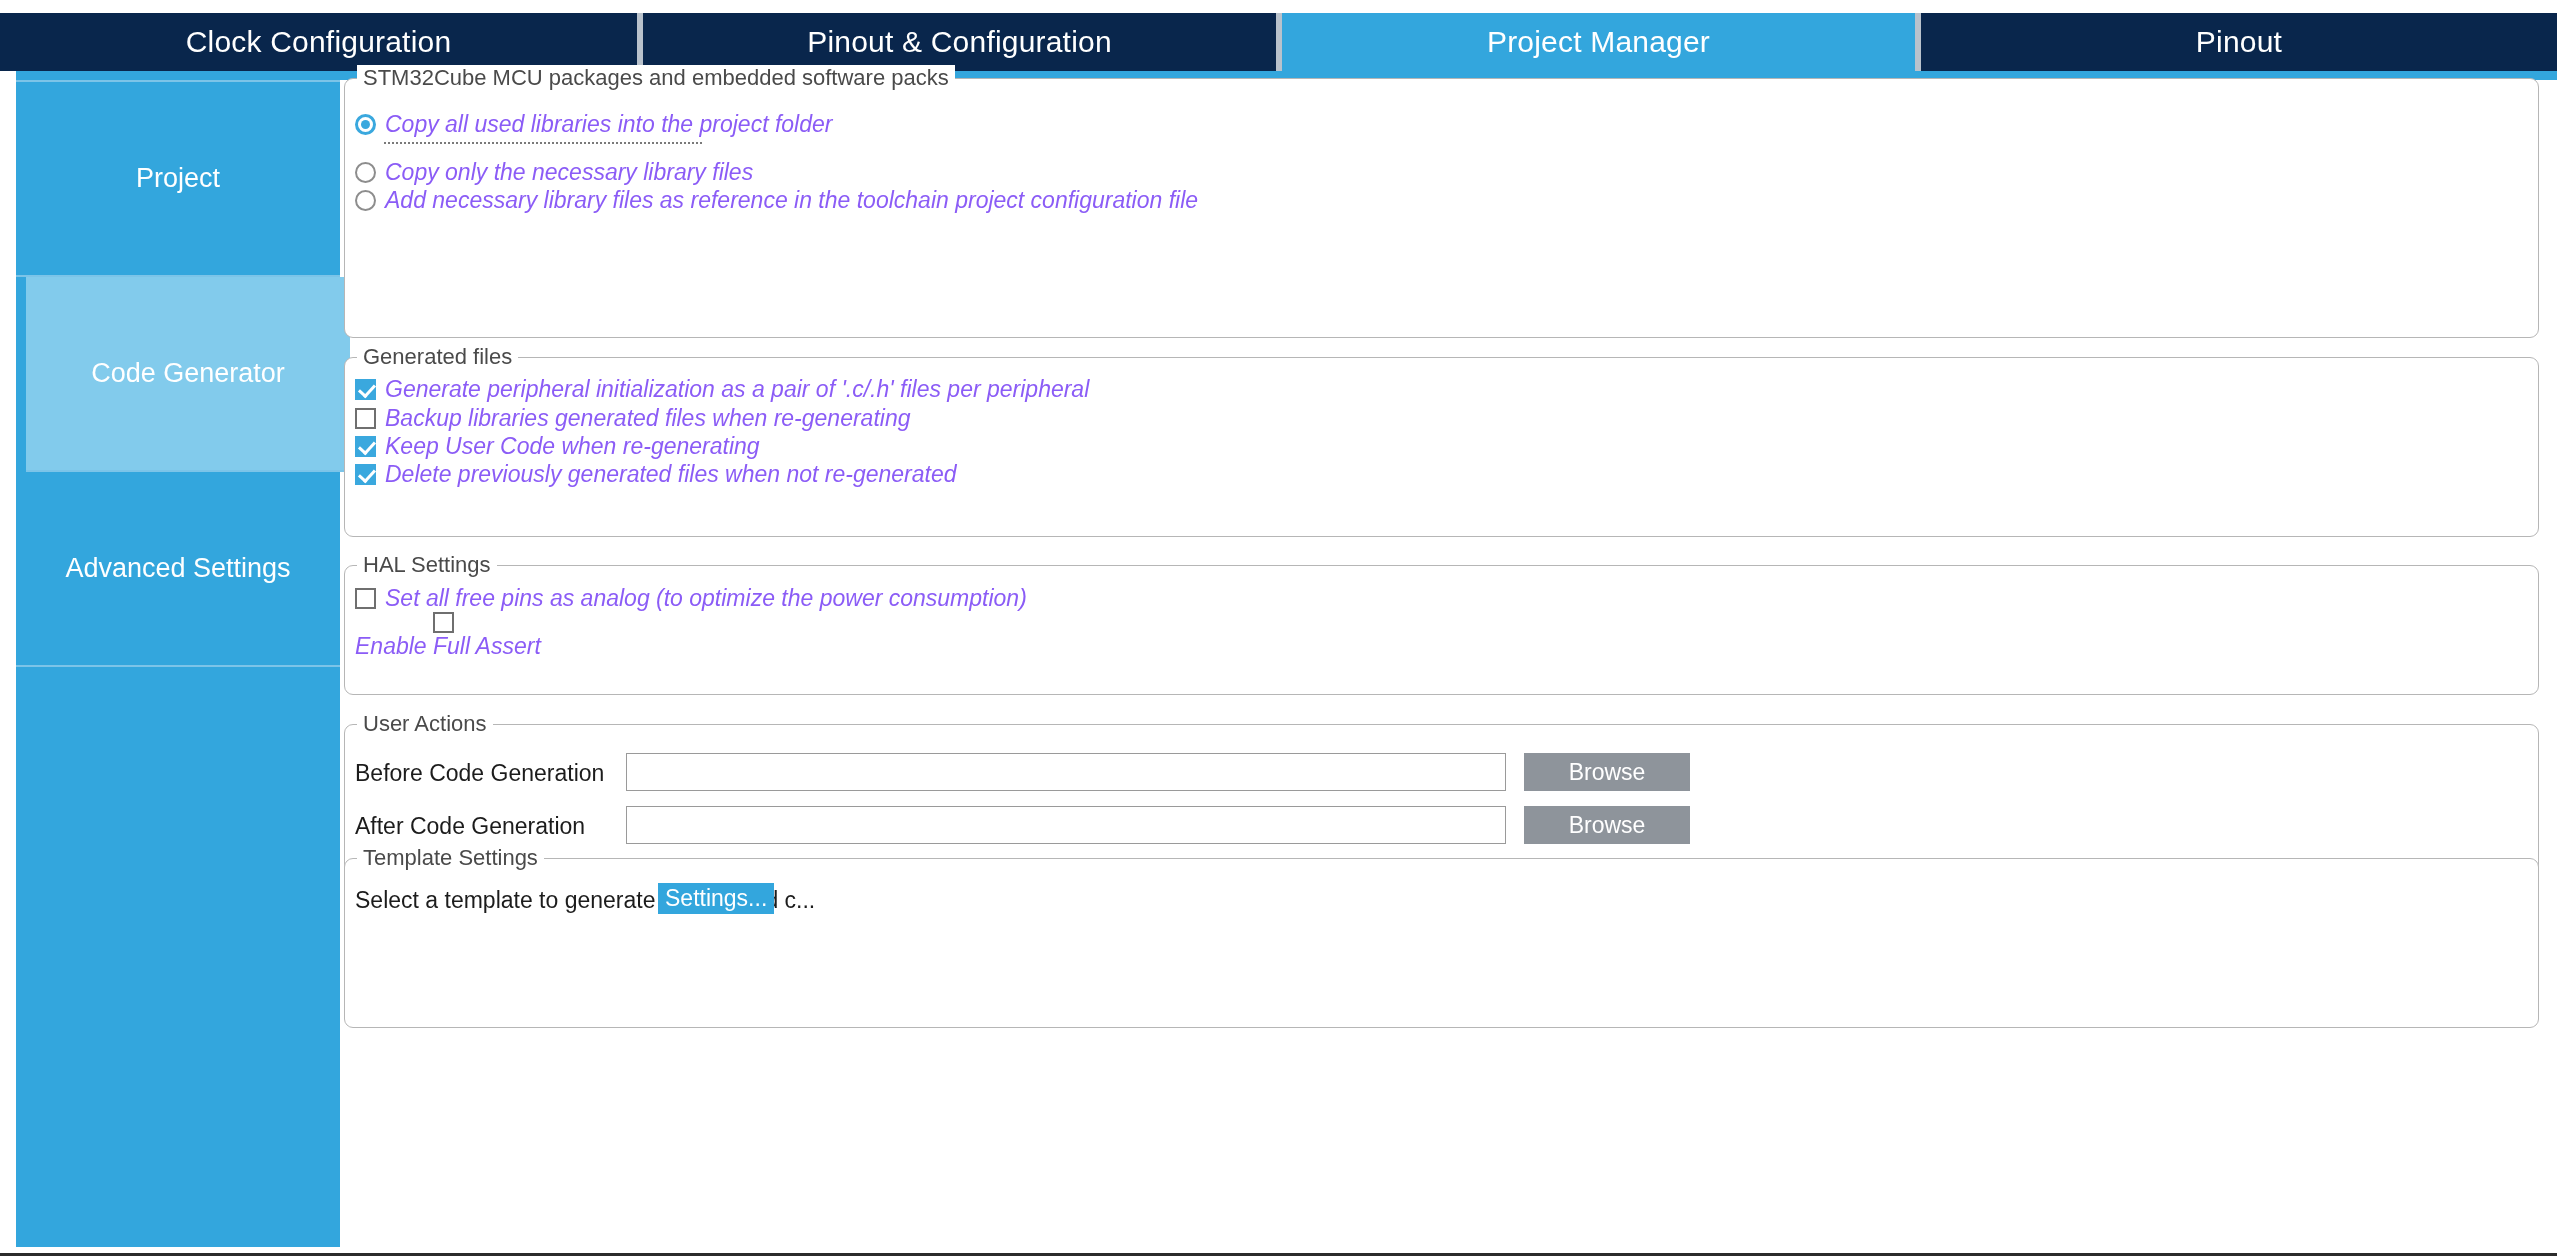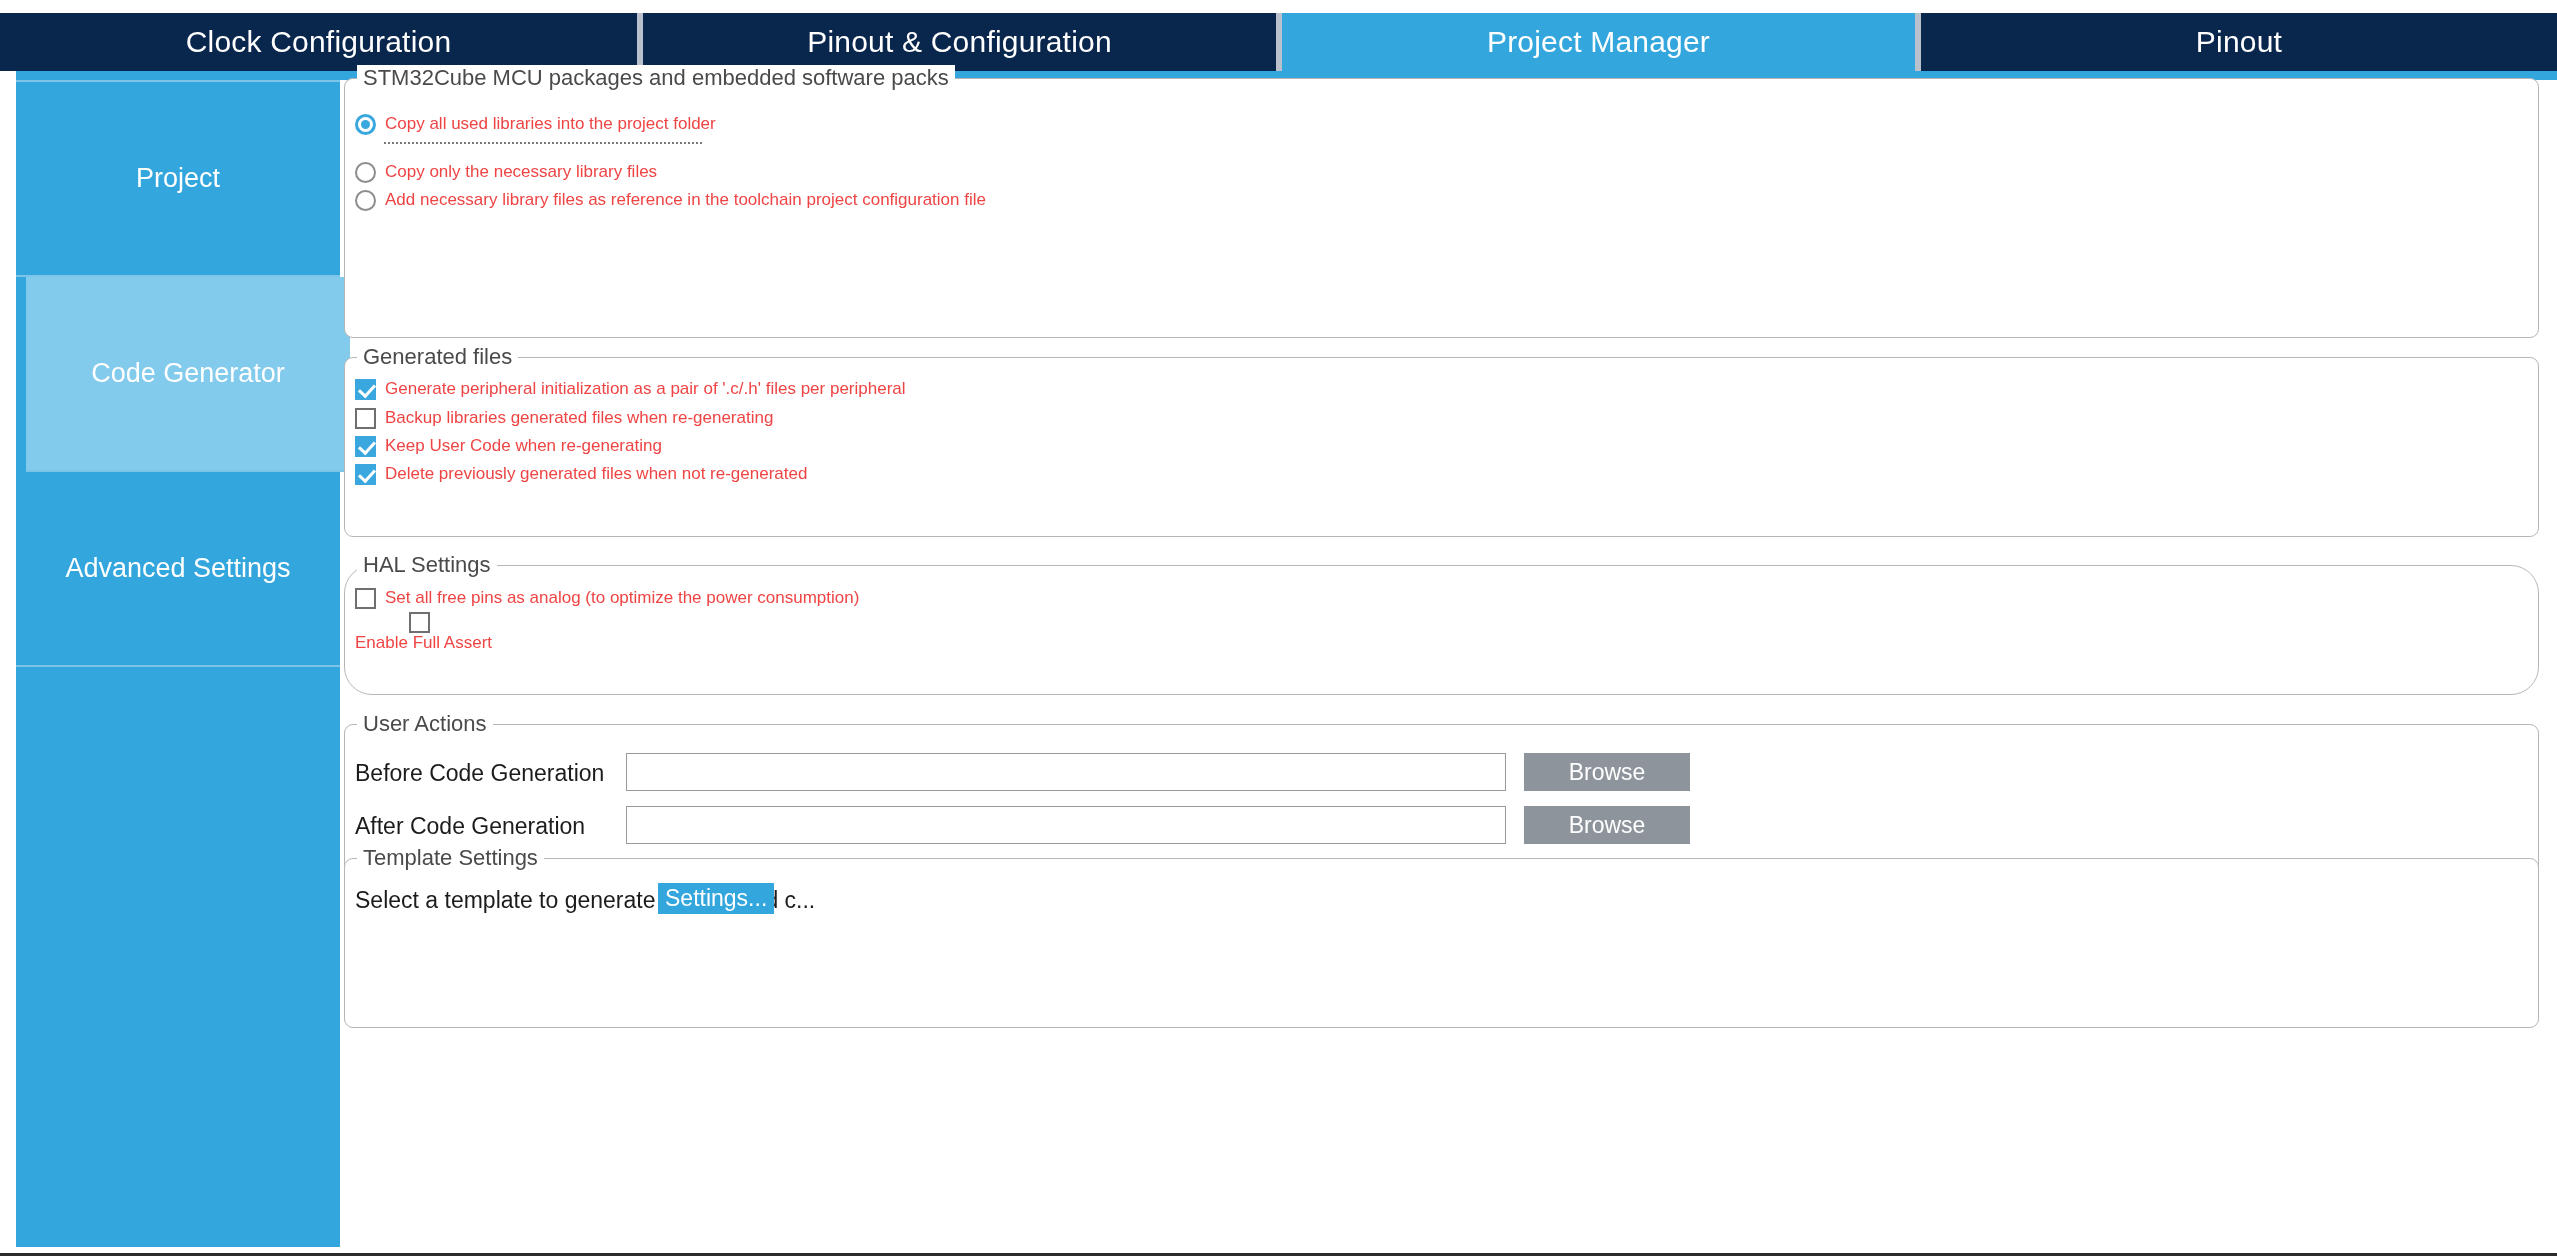--- a/index.html
+++ b/index.html
@@ -110,24 +110,25 @@
 
   
   .opt-row {
     position: absolute;
     display: flex;
     align-items: center;
     left: 10px;
     height: 30px;
   }
   .opt-label {
-    font-size: 17px;
-    color: #ef4444;
+    font-size: 23px;
+    color: #8b5cf6;
     white-space: nowrap;
     user-select: none;
+    font-style: italic;
   }
 
   
   .radio {
     width: 21px; height: 21px;
     border-radius: 50%;
     border: 2px solid #8d8d8d;
     background: #ffffff;
     margin-right: 9px;
     flex: 0 0 auto;
@@ -306,21 +307,21 @@
       <div class="opt-row" style="top:73px;">
         <span class="cbox on"></span>
         <span class="opt-label">Keep User Code when re-generating</span>
       </div>
       <div class="opt-row" style="top:101px;">
         <span class="cbox on"></span>
         <span class="opt-label">Delete previously generated files when not re-generated</span>
       </div>
     </div>
 
-    <div class="groupbox" style="top:487px; height:130px;border-radius:28px;">
+    <div class="groupbox" style="top:487px; height:130px;">
       <div class="gb-title">HAL Settings</div>
 
       <div class="opt-row" style="top:17px;">
         <span class="cbox"></span>
         <span class="opt-label">Set all free pins as analog (to optimize the power consumption)</span>
       </div>
       <div class="opt-row" style="top:46px;flex-direction:column;">
         <span class="cbox"></span>
         <span class="opt-label">Enable Full Assert</span>
       </div>

